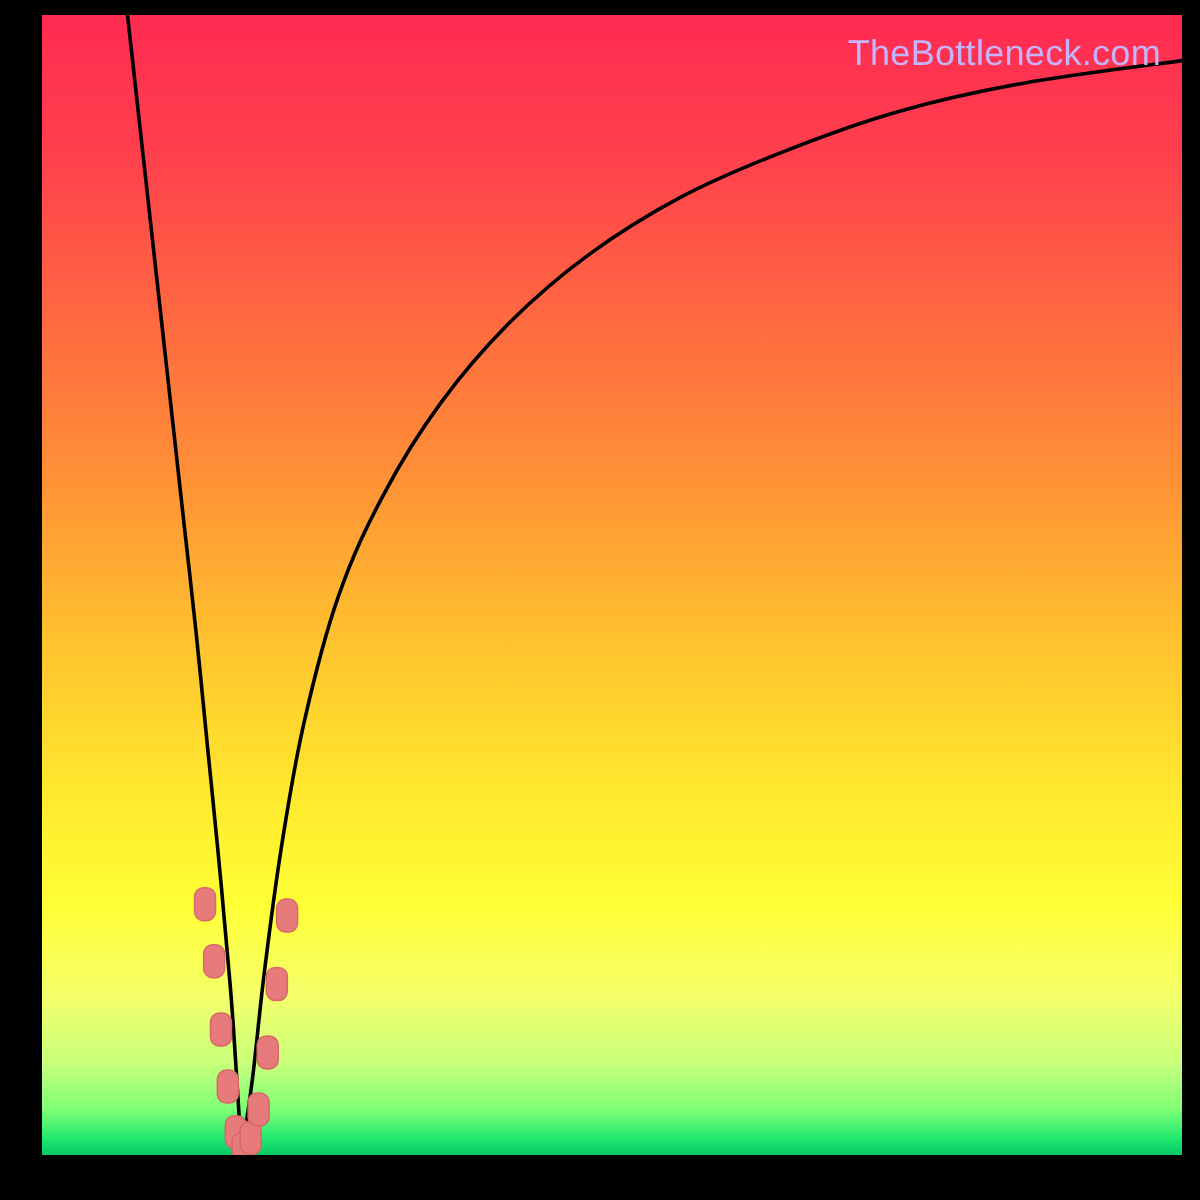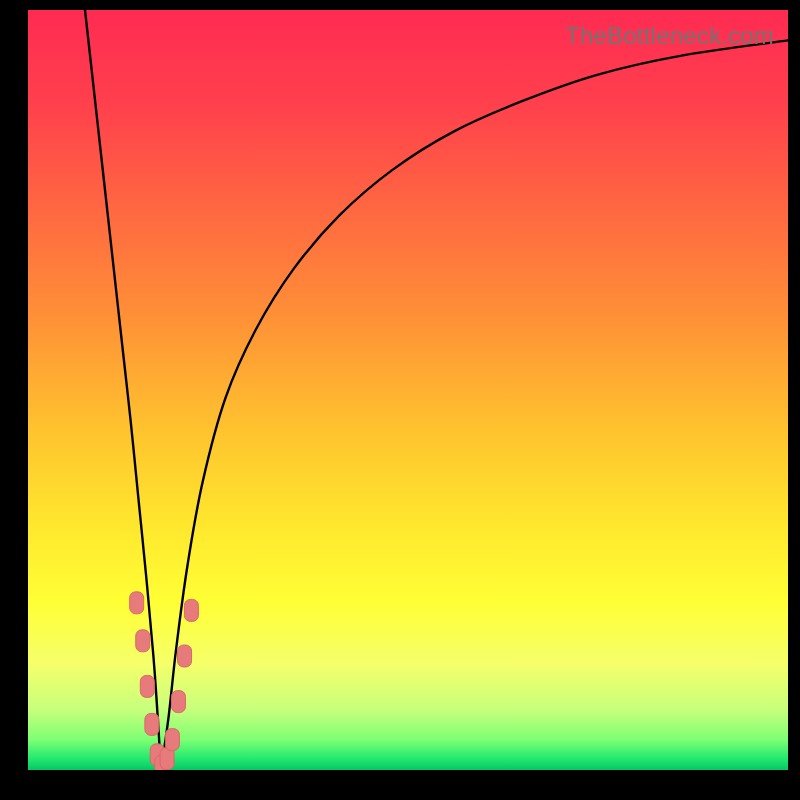--- a/index.html
+++ b/index.html
@@ -36,21 +36,21 @@
     position: absolute;
     left: 0;
     top: 0;
     width: 100%;
     height: 100%;
   }
   .watermark {
     position: absolute;
     top: 12px;
     right: 14px;
-    color: #737373;
+    color: #c4b5fd;
     font-size: 24px;
     font-weight: 500;
     letter-spacing: 0.2px;
     user-select: none;
     pointer-events: none;
   }
 </style>
 </head>
 <body>
 

